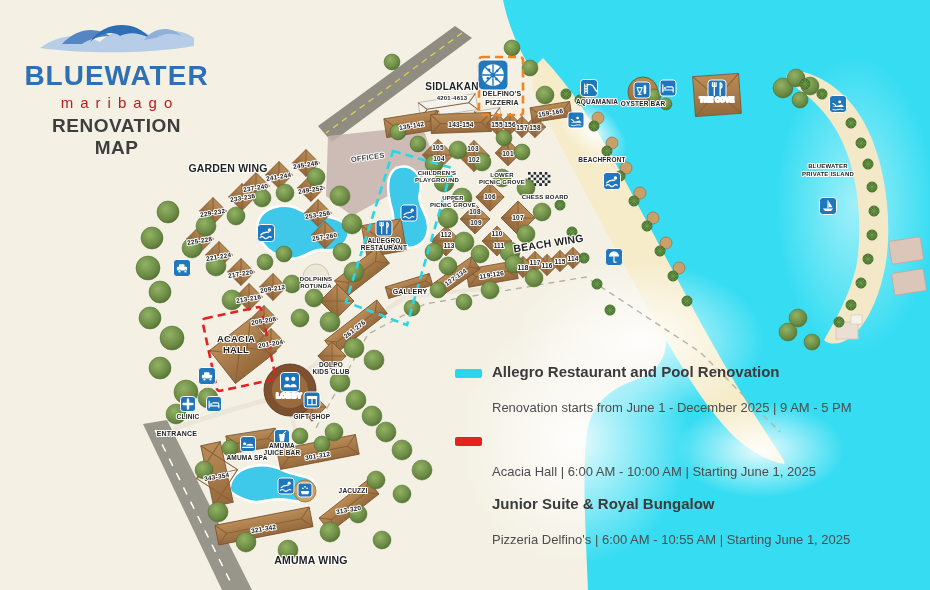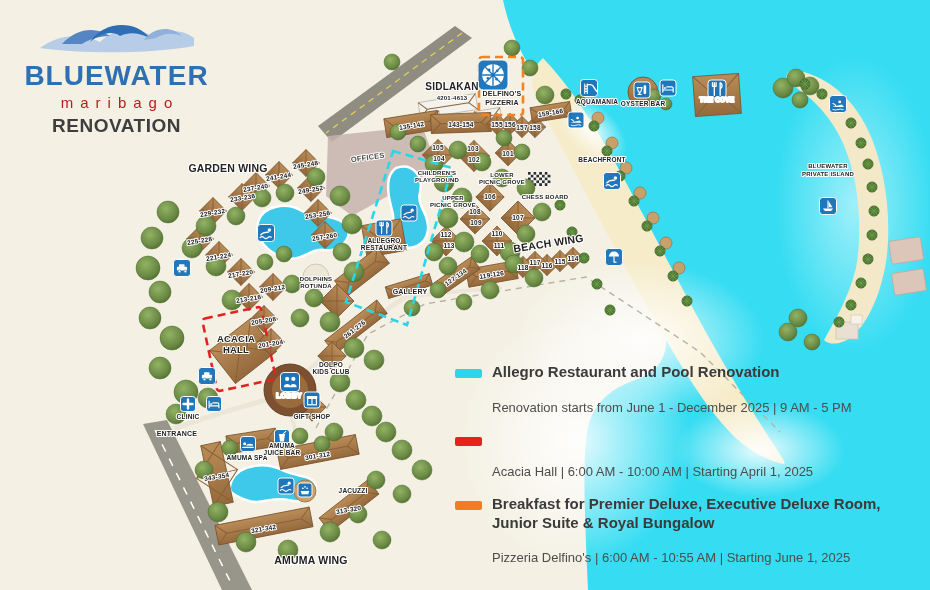--- a/index.html
+++ b/index.html
@@ -854,43 +854,40 @@
   <svg width="170" height="42" viewBox="0 0 170 42">
     <path fill="#b7cce6" d="M8,34 C30,18 52,20 68,28 C84,12 108,12 122,24 C136,14 152,16 162,24 L162,32 C120,40 50,40 8,34 Z"></path>
     <path fill="#5585c2" d="M30,30 C44,14 64,12 78,22 C66,22 56,26 50,30 Z"></path>
     <path fill="#2f6db5" d="M58,28 C72,6 104,6 118,24 C106,18 96,18 88,22 C80,16 68,20 58,28 Z"></path>
     <path fill="#8fb0d8" d="M112,26 C122,12 140,12 150,22 C140,18 130,20 124,24 Z"></path>
   </svg>
   <div class="brand">BLUEWATER</div>
   <div class="sub">maribago</div>
   <div class="map-title">
     <div>RENOVATION</div>
+    <div>MAP</div>
   </div>
 </div>
 
 
 <div class="legend">
   <div class="legend-item">
     <div class="l-row">
       <span class="swatch" style="background: rgb(41, 214, 234);"></span>
       <span class="legend-title">Allegro Restaurant and Pool Renovation</span>
     </div>
 
     <div class="legend-detail">Renovation starts from June 1 - December 2025  |  9 AM - 5 PM</div>
   </div>
   <div class="legend-item">
     <div class="l-row">
       <span class="swatch" style="background: rgb(228, 35, 32);"></span>
     </div>
 
-    <div class="legend-detail">Acacia Hall  |  6:00 AM - 10:00 AM  |  Starting April 1, 2025</div>
+    <div class="legend-detail">Acacia Hall  |  6:00 AM - 10:00 AM  |  Starting June 1, 2025</div>
   </div>
   <div class="legend-item">
-    <div class="l-row">
-      <span class="swatch" style="background: rgb(244, 123, 32);"></span>
-      <span class="legend-title">Breakfast for Premier Deluxe, Executive Deluxe Room,</span>
-    </div>
     <div class="legend-title2">Junior Suite &amp; Royal Bungalow</div>
     <div class="legend-detail">Pizzeria Delfino's  |  6:00 AM - 10:55 AM  |  Starting June 1, 2025</div>
   </div>
 </div>
 
 </div>
 
 </body></html>

